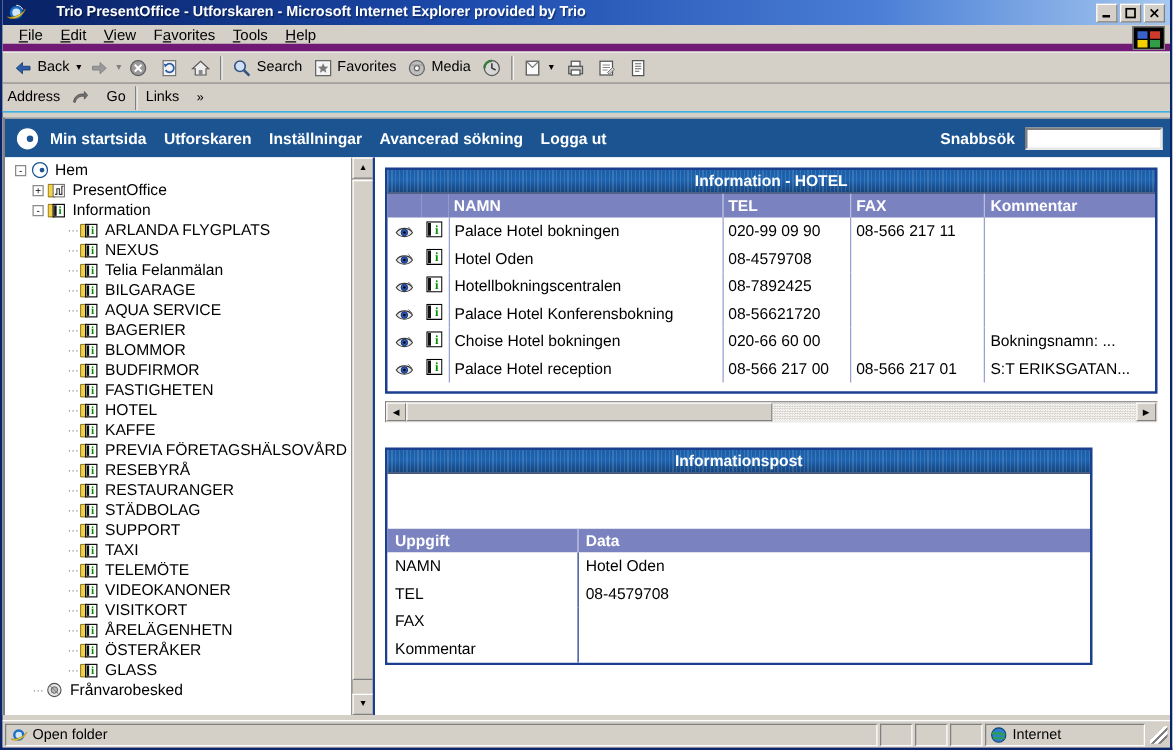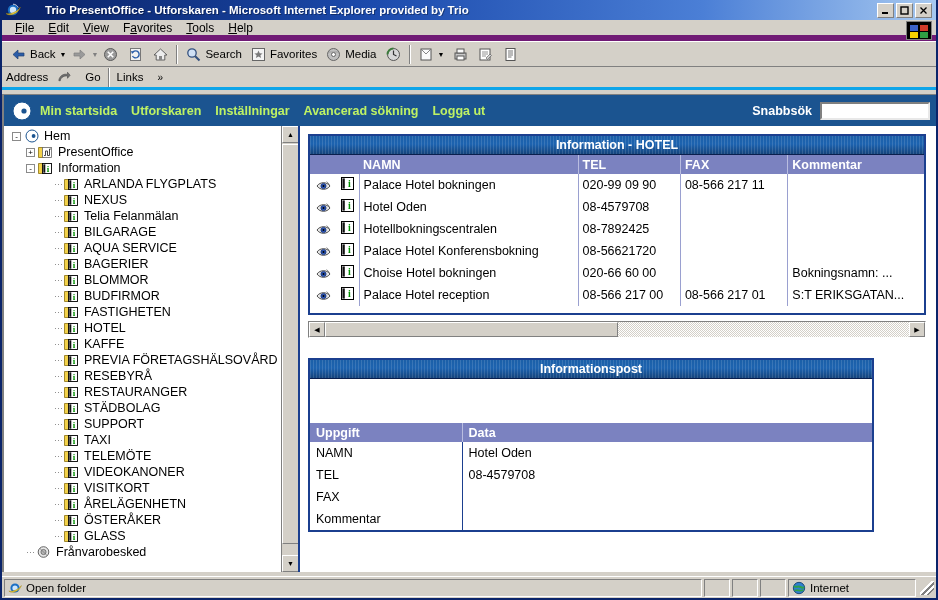--- a/index.html
+++ b/index.html
@@ -111,21 +111,21 @@
   .arrowdn.dim { color: #808080; }
   .tbico { width:17px;height:17px; display:inline-block; position:relative; }
 
   
   #addrbar {
     height: 23px;
     background: #d4d0c8;
     display: flex;
     align-items: center;
     padding: 0 2px 0 4px;
-    border-bottom: 3px solid #0ea5e9;
+    border-bottom: 1px solid #0ea5e9;
     text-align: right;
   }
   #addrbar .lbl { font-size: 11.5px; color: #000; margin-right: 4px; }
   #addrbar .combo {
     flex: 1 1 auto;
     height: 19px;
     background: #ffffff;
     border: 1px solid;
     border-color: #808080 #ffffff #ffffff #808080;
     display: flex; align-items: center;
@@ -168,21 +168,21 @@
     background: #1b5490;
     display: flex;
     align-items: center;
     padding: 0 6px 0 8px;
     color: #fff;
   }
   #appnav .logo { width: 20px; height: 20px; flex: 0 0 auto; margin-right: 8px; }
   #appnav .navitem {
     font-size: 12.5px;
     font-weight: bold;
-    color: #bef264;
+    color: #ffffff;
     margin-right: 14px;
     white-space: nowrap;
   }
   #appnav .spacer { flex: 1 1 auto; }
   #appnav .qlabel { font-size: 12.5px; font-weight: bold; margin-right: 8px; white-space: nowrap;}
   #appnav .qinput {
     width: 110px; height: 18px;
     background: #ffffff;
     border: 2px solid;
     border-color: #808080 #e8e8e8 #e8e8e8 #808080;

